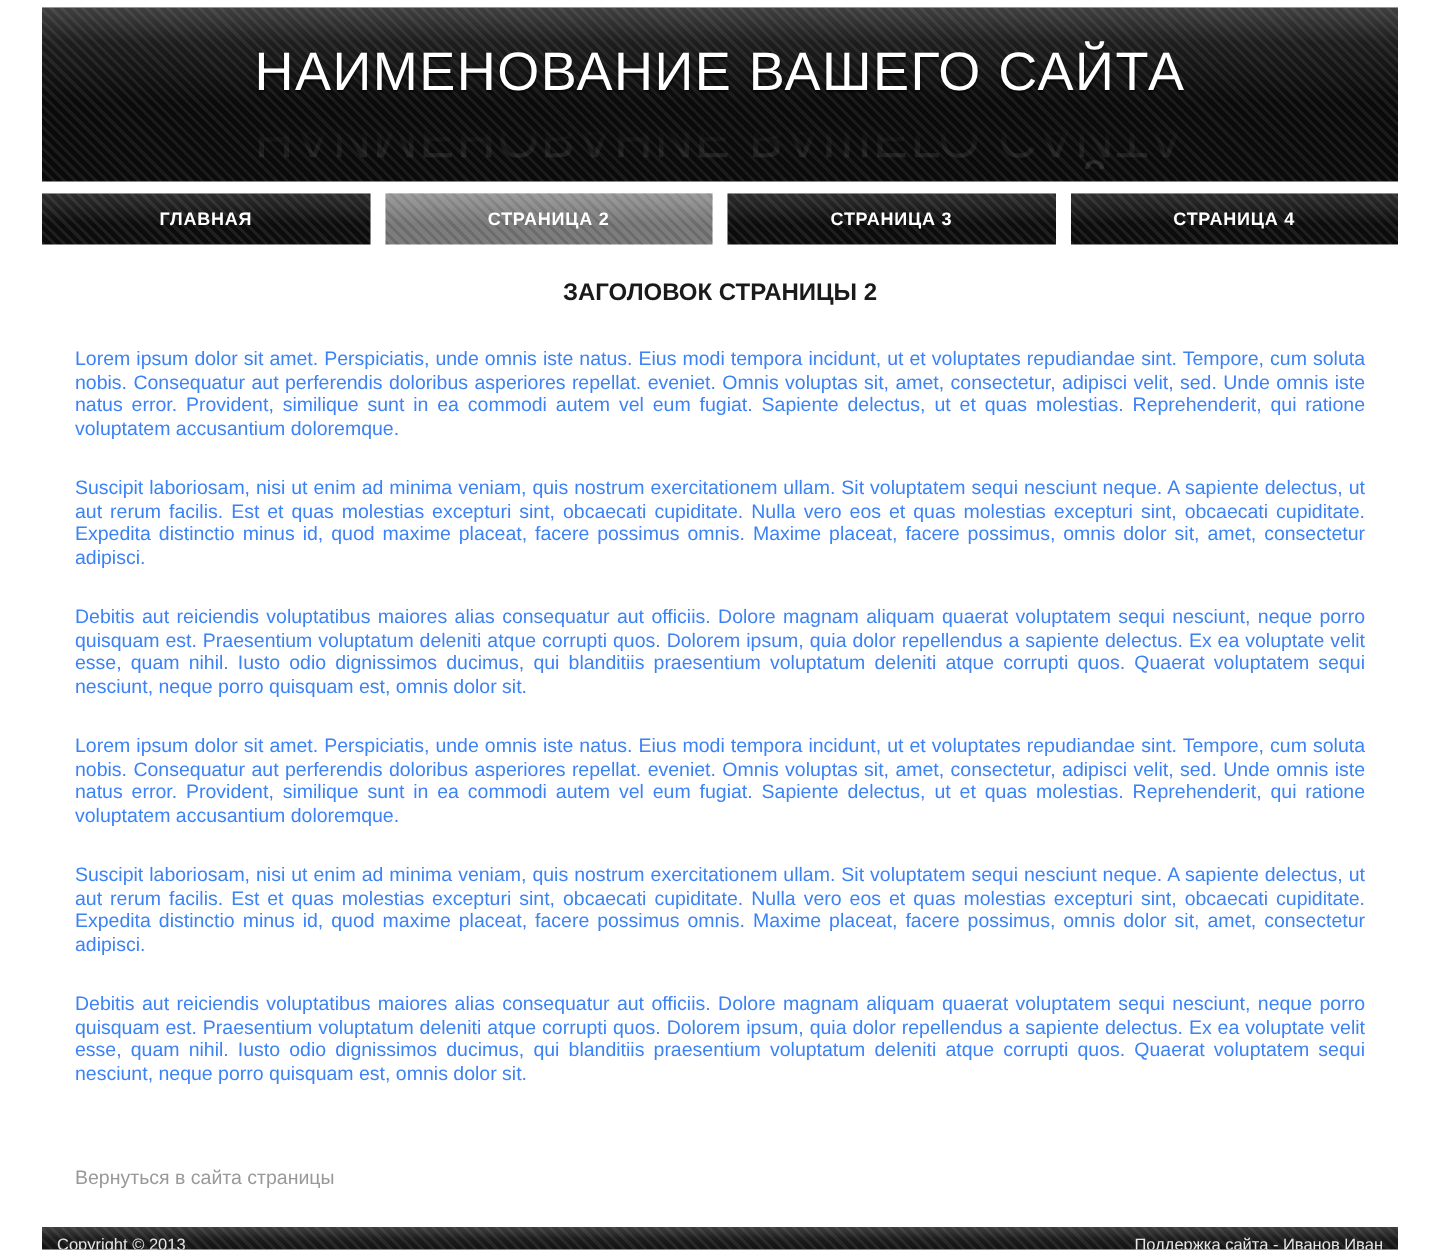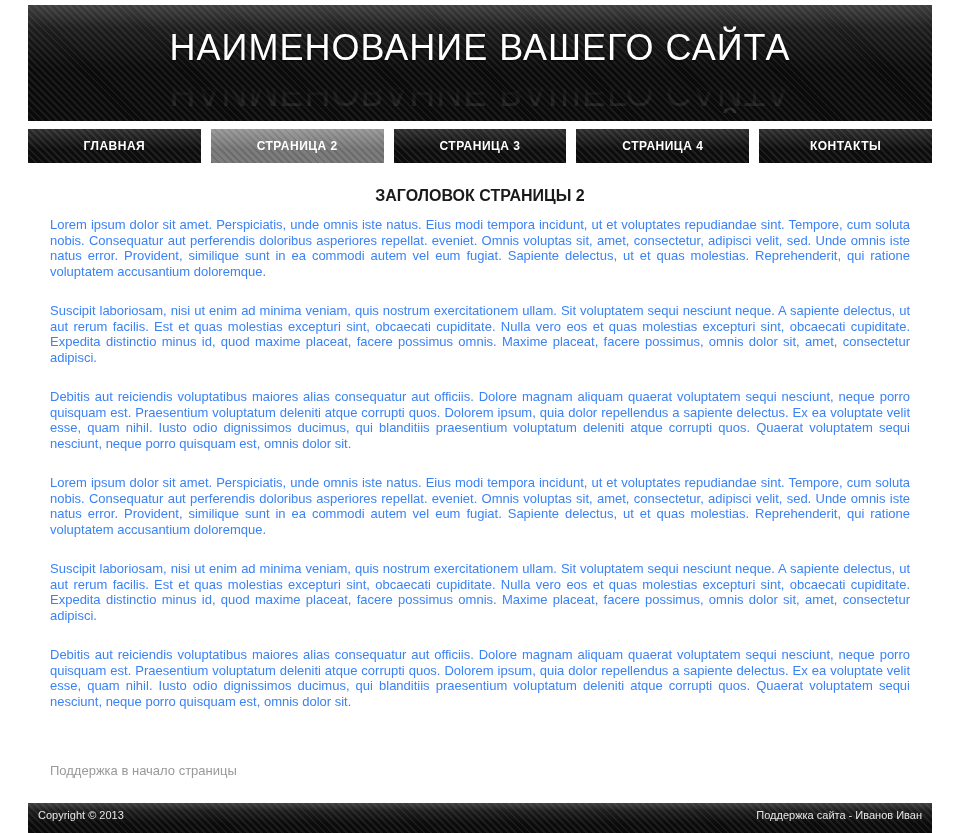--- a/index.html
+++ b/index.html
@@ -82,21 +82,21 @@
       linear-gradient(to bottom, rgba(255,255,255,0.25) 0%, rgba(255,255,255,0) 60%),
       repeating-linear-gradient(45deg, rgba(0,0,0,0.14) 0px, rgba(0,0,0,0.14) 2px, rgba(0,0,0,0) 2px, rgba(0,0,0,0) 5px);
   }
 
   
   .content {
     padding: 2px 22px 22px 22px;
     background: #ffffff;
   }
   .page-heading {
-    margin: 22px 0 12px 0;
+    margin: 22px 0 26px 0;
     text-align: center;
     font-size: 16px;
     font-weight: bold;
     color: #1a1a1a;
   }
   .para {
     margin: 0 0 24px 0;
     font-size: 13px;
     line-height: 15.5px;
     text-align: justify;
@@ -133,34 +133,33 @@
   <header class="header striped">
     <h1 class="site-title">НАИМЕНОВАНИЕ ВАШЕГО САЙТА</h1>
     <div class="site-title-reflection" aria-hidden="true">НАИМЕНОВАНИЕ ВАШЕГО САЙТА</div>
   </header>
 
   <nav class="tabs">
     <a class="tab">ГЛАВНАЯ</a>
     <a class="tab active">СТРАНИЦА 2</a>
     <a class="tab">СТРАНИЦА 3</a>
     <a class="tab">СТРАНИЦА 4</a>
-    <a class="tab">КОНТАКТЫ</a>
   </nav>
 
   <main class="content">
     <h2 class="page-heading">ЗАГОЛОВОК СТРАНИЦЫ 2</h2>
 
     <p class="para">Lorem ipsum dolor sit amet. Perspiciatis, unde omnis iste natus. Eius modi tempora incidunt, ut et voluptates repudiandae sint. Tempore, cum soluta nobis. Consequatur aut perferendis doloribus asperiores repellat. eveniet. Omnis voluptas sit, amet, consectetur, adipisci velit, sed. Unde omnis iste natus error. Provident, similique sunt in ea commodi autem vel eum fugiat. Sapiente delectus, ut et quas molestias. Reprehenderit, qui ratione voluptatem accusantium doloremque.</p>
     <p class="para">Suscipit laboriosam, nisi ut enim ad minima veniam, quis nostrum exercitationem ullam. Sit voluptatem sequi nesciunt neque. A sapiente delectus, ut aut rerum facilis. Est et quas molestias excepturi sint, obcaecati cupiditate. Nulla vero eos et quas molestias excepturi sint, obcaecati cupiditate. Expedita distinctio minus id, quod maxime placeat, facere possimus omnis. Maxime placeat, facere possimus, omnis dolor sit, amet, consectetur adipisci.</p>
     <p class="para">Debitis aut reiciendis voluptatibus maiores alias consequatur aut officiis. Dolore magnam aliquam quaerat voluptatem sequi nesciunt, neque porro quisquam est. Praesentium voluptatum deleniti atque corrupti quos. Dolorem ipsum, quia dolor repellendus a sapiente delectus. Ex ea voluptate velit esse, quam nihil. Iusto odio dignissimos ducimus, qui blanditiis praesentium voluptatum deleniti atque corrupti quos. Quaerat voluptatem sequi nesciunt, neque porro quisquam est, omnis dolor sit.</p>
     <p class="para">Lorem ipsum dolor sit amet. Perspiciatis, unde omnis iste natus. Eius modi tempora incidunt, ut et voluptates repudiandae sint. Tempore, cum soluta nobis. Consequatur aut perferendis doloribus asperiores repellat. eveniet. Omnis voluptas sit, amet, consectetur, adipisci velit, sed. Unde omnis iste natus error. Provident, similique sunt in ea commodi autem vel eum fugiat. Sapiente delectus, ut et quas molestias. Reprehenderit, qui ratione voluptatem accusantium doloremque.</p>
     <p class="para">Suscipit laboriosam, nisi ut enim ad minima veniam, quis nostrum exercitationem ullam. Sit voluptatem sequi nesciunt neque. A sapiente delectus, ut aut rerum facilis. Est et quas molestias excepturi sint, obcaecati cupiditate. Nulla vero eos et quas molestias excepturi sint, obcaecati cupiditate. Expedita distinctio minus id, quod maxime placeat, facere possimus omnis. Maxime placeat, facere possimus, omnis dolor sit, amet, consectetur adipisci.</p>
     <p class="para">Debitis aut reiciendis voluptatibus maiores alias consequatur aut officiis. Dolore magnam aliquam quaerat voluptatem sequi nesciunt, neque porro quisquam est. Praesentium voluptatum deleniti atque corrupti quos. Dolorem ipsum, quia dolor repellendus a sapiente delectus. Ex ea voluptate velit esse, quam nihil. Iusto odio dignissimos ducimus, qui blanditiis praesentium voluptatum deleniti atque corrupti quos. Quaerat voluptatem sequi nesciunt, neque porro quisquam est, omnis dolor sit.</p>
 
-    <a class="back-top">Поддержка в начало страницы</a>
+    <a class="back-top">Вернуться в сайта страницы</a>
   </main>
 
   <footer class="footer striped">
     <div class="footer-left">
       <div>Copyright © 2013</div>
 
     </div>
     <div class="footer-right">
       <div>Поддержка сайта - Иванов Иван</div>
 

